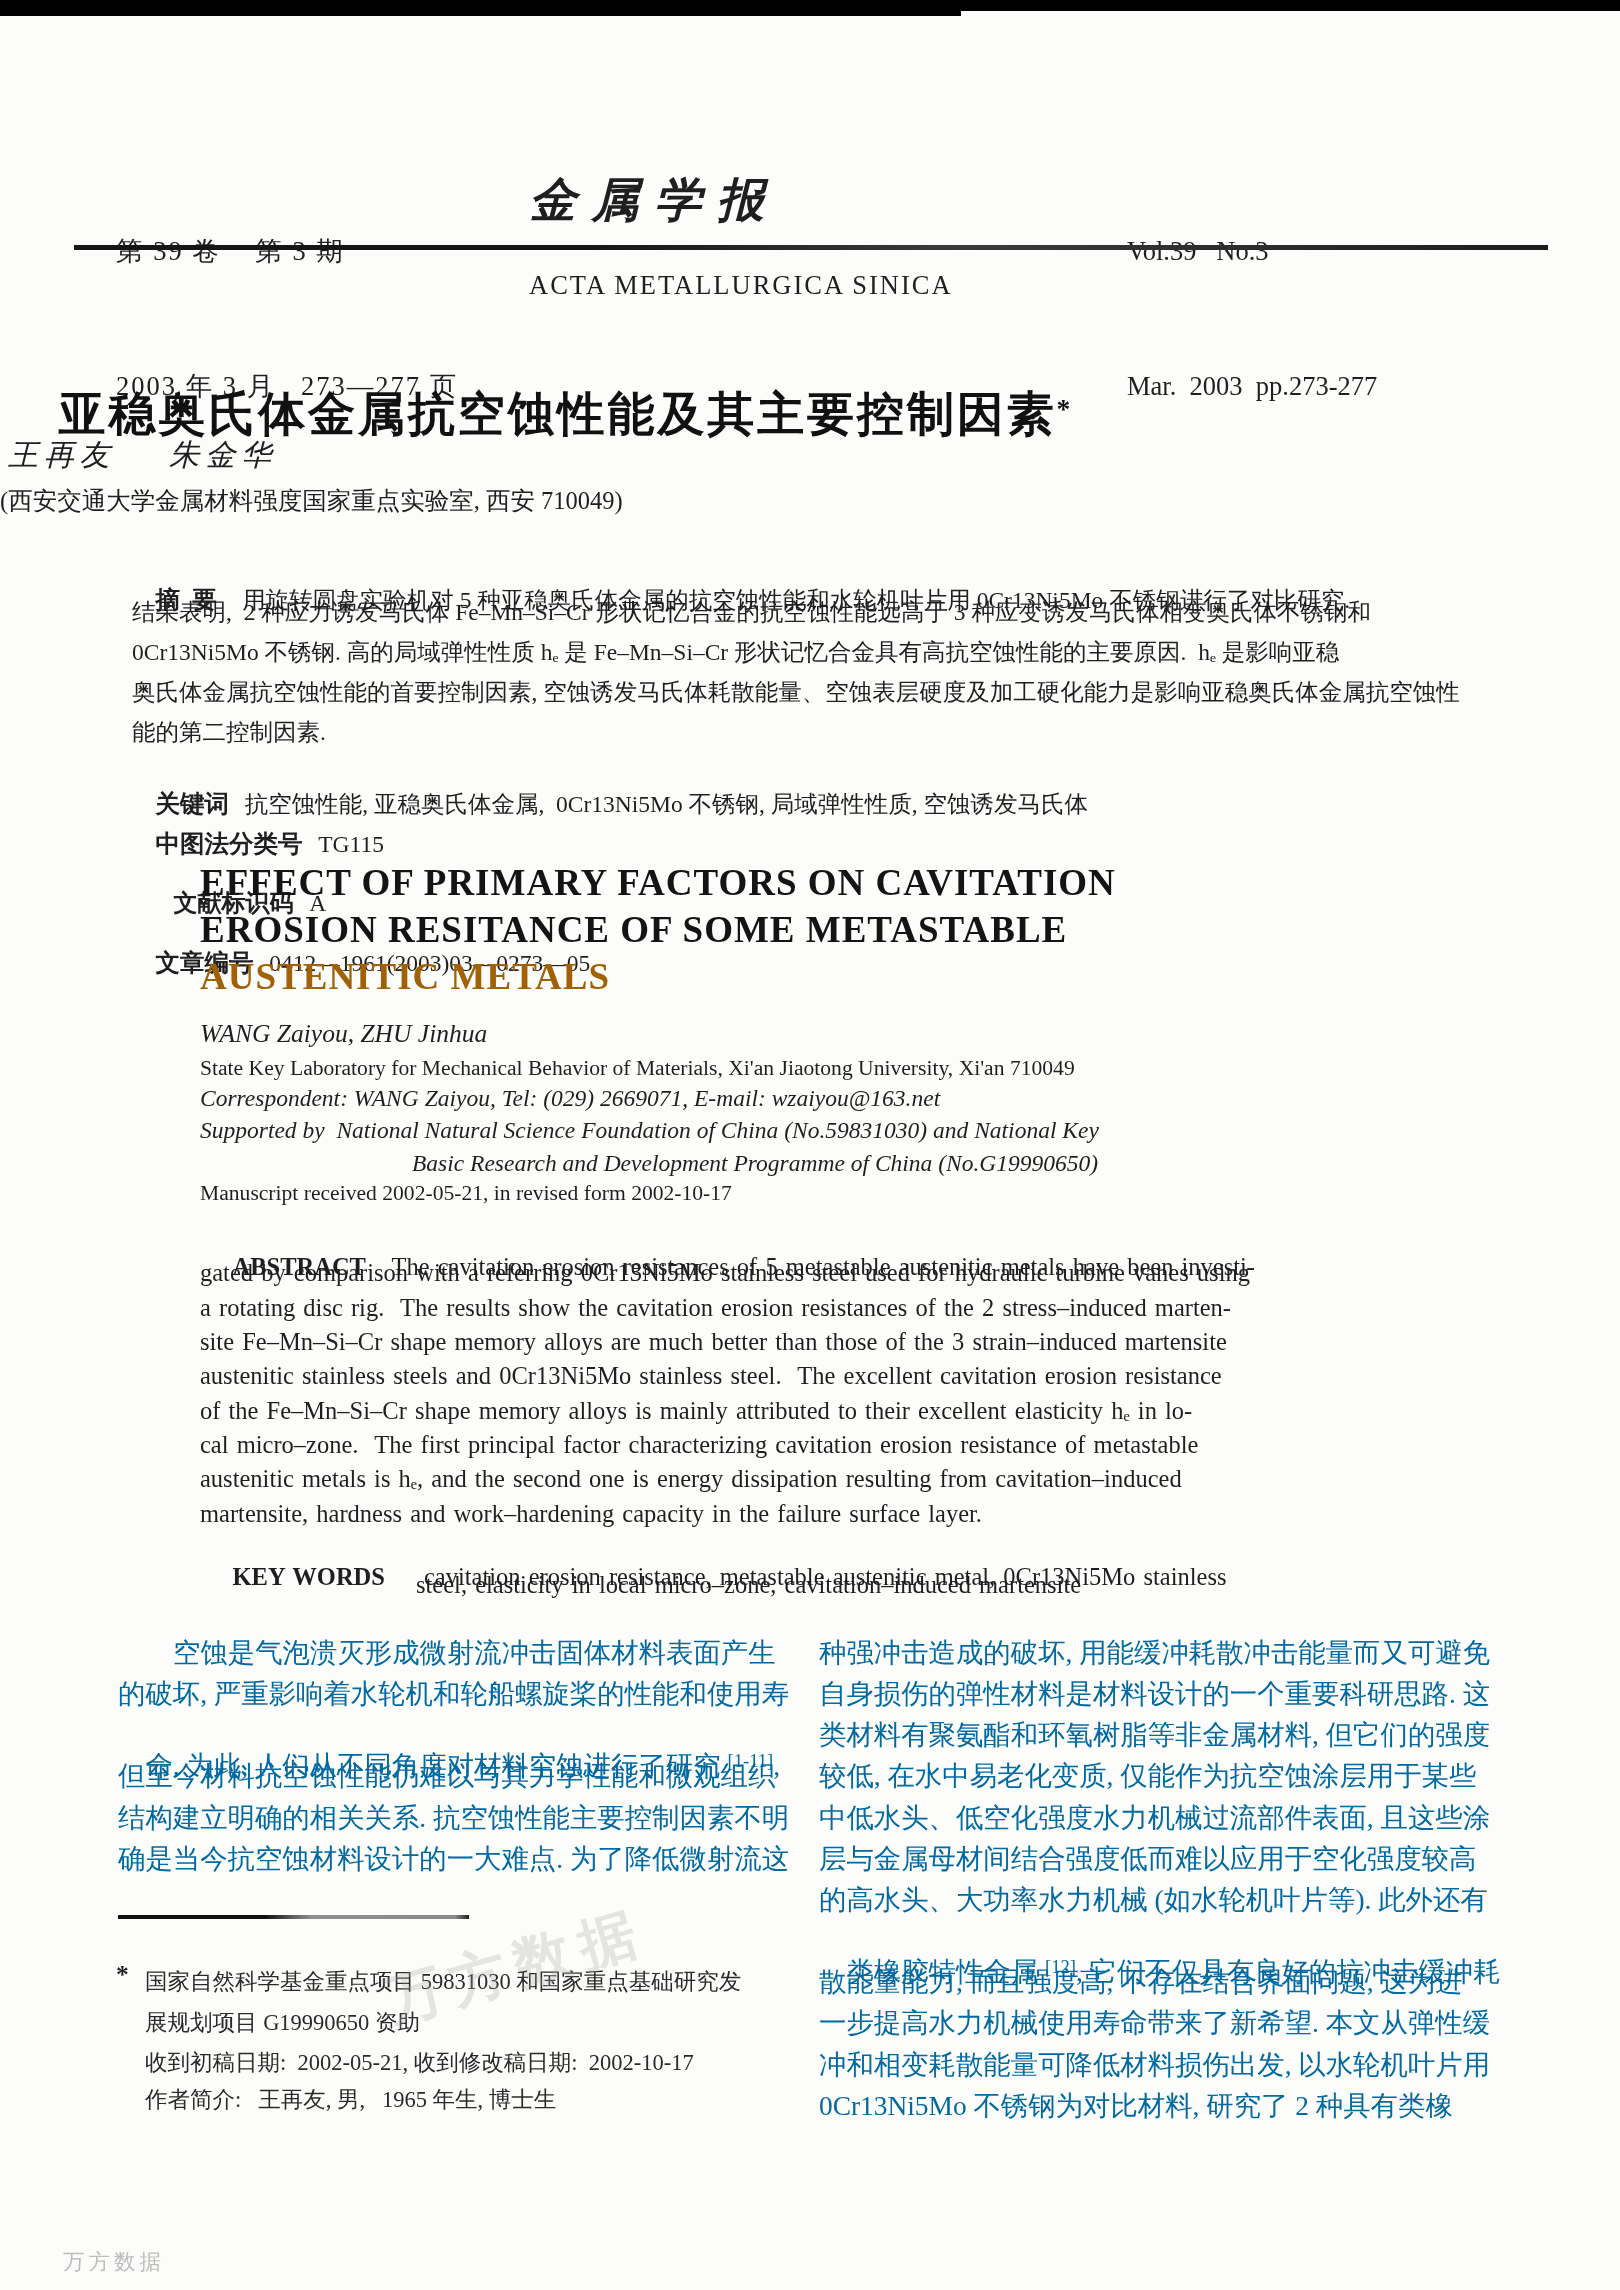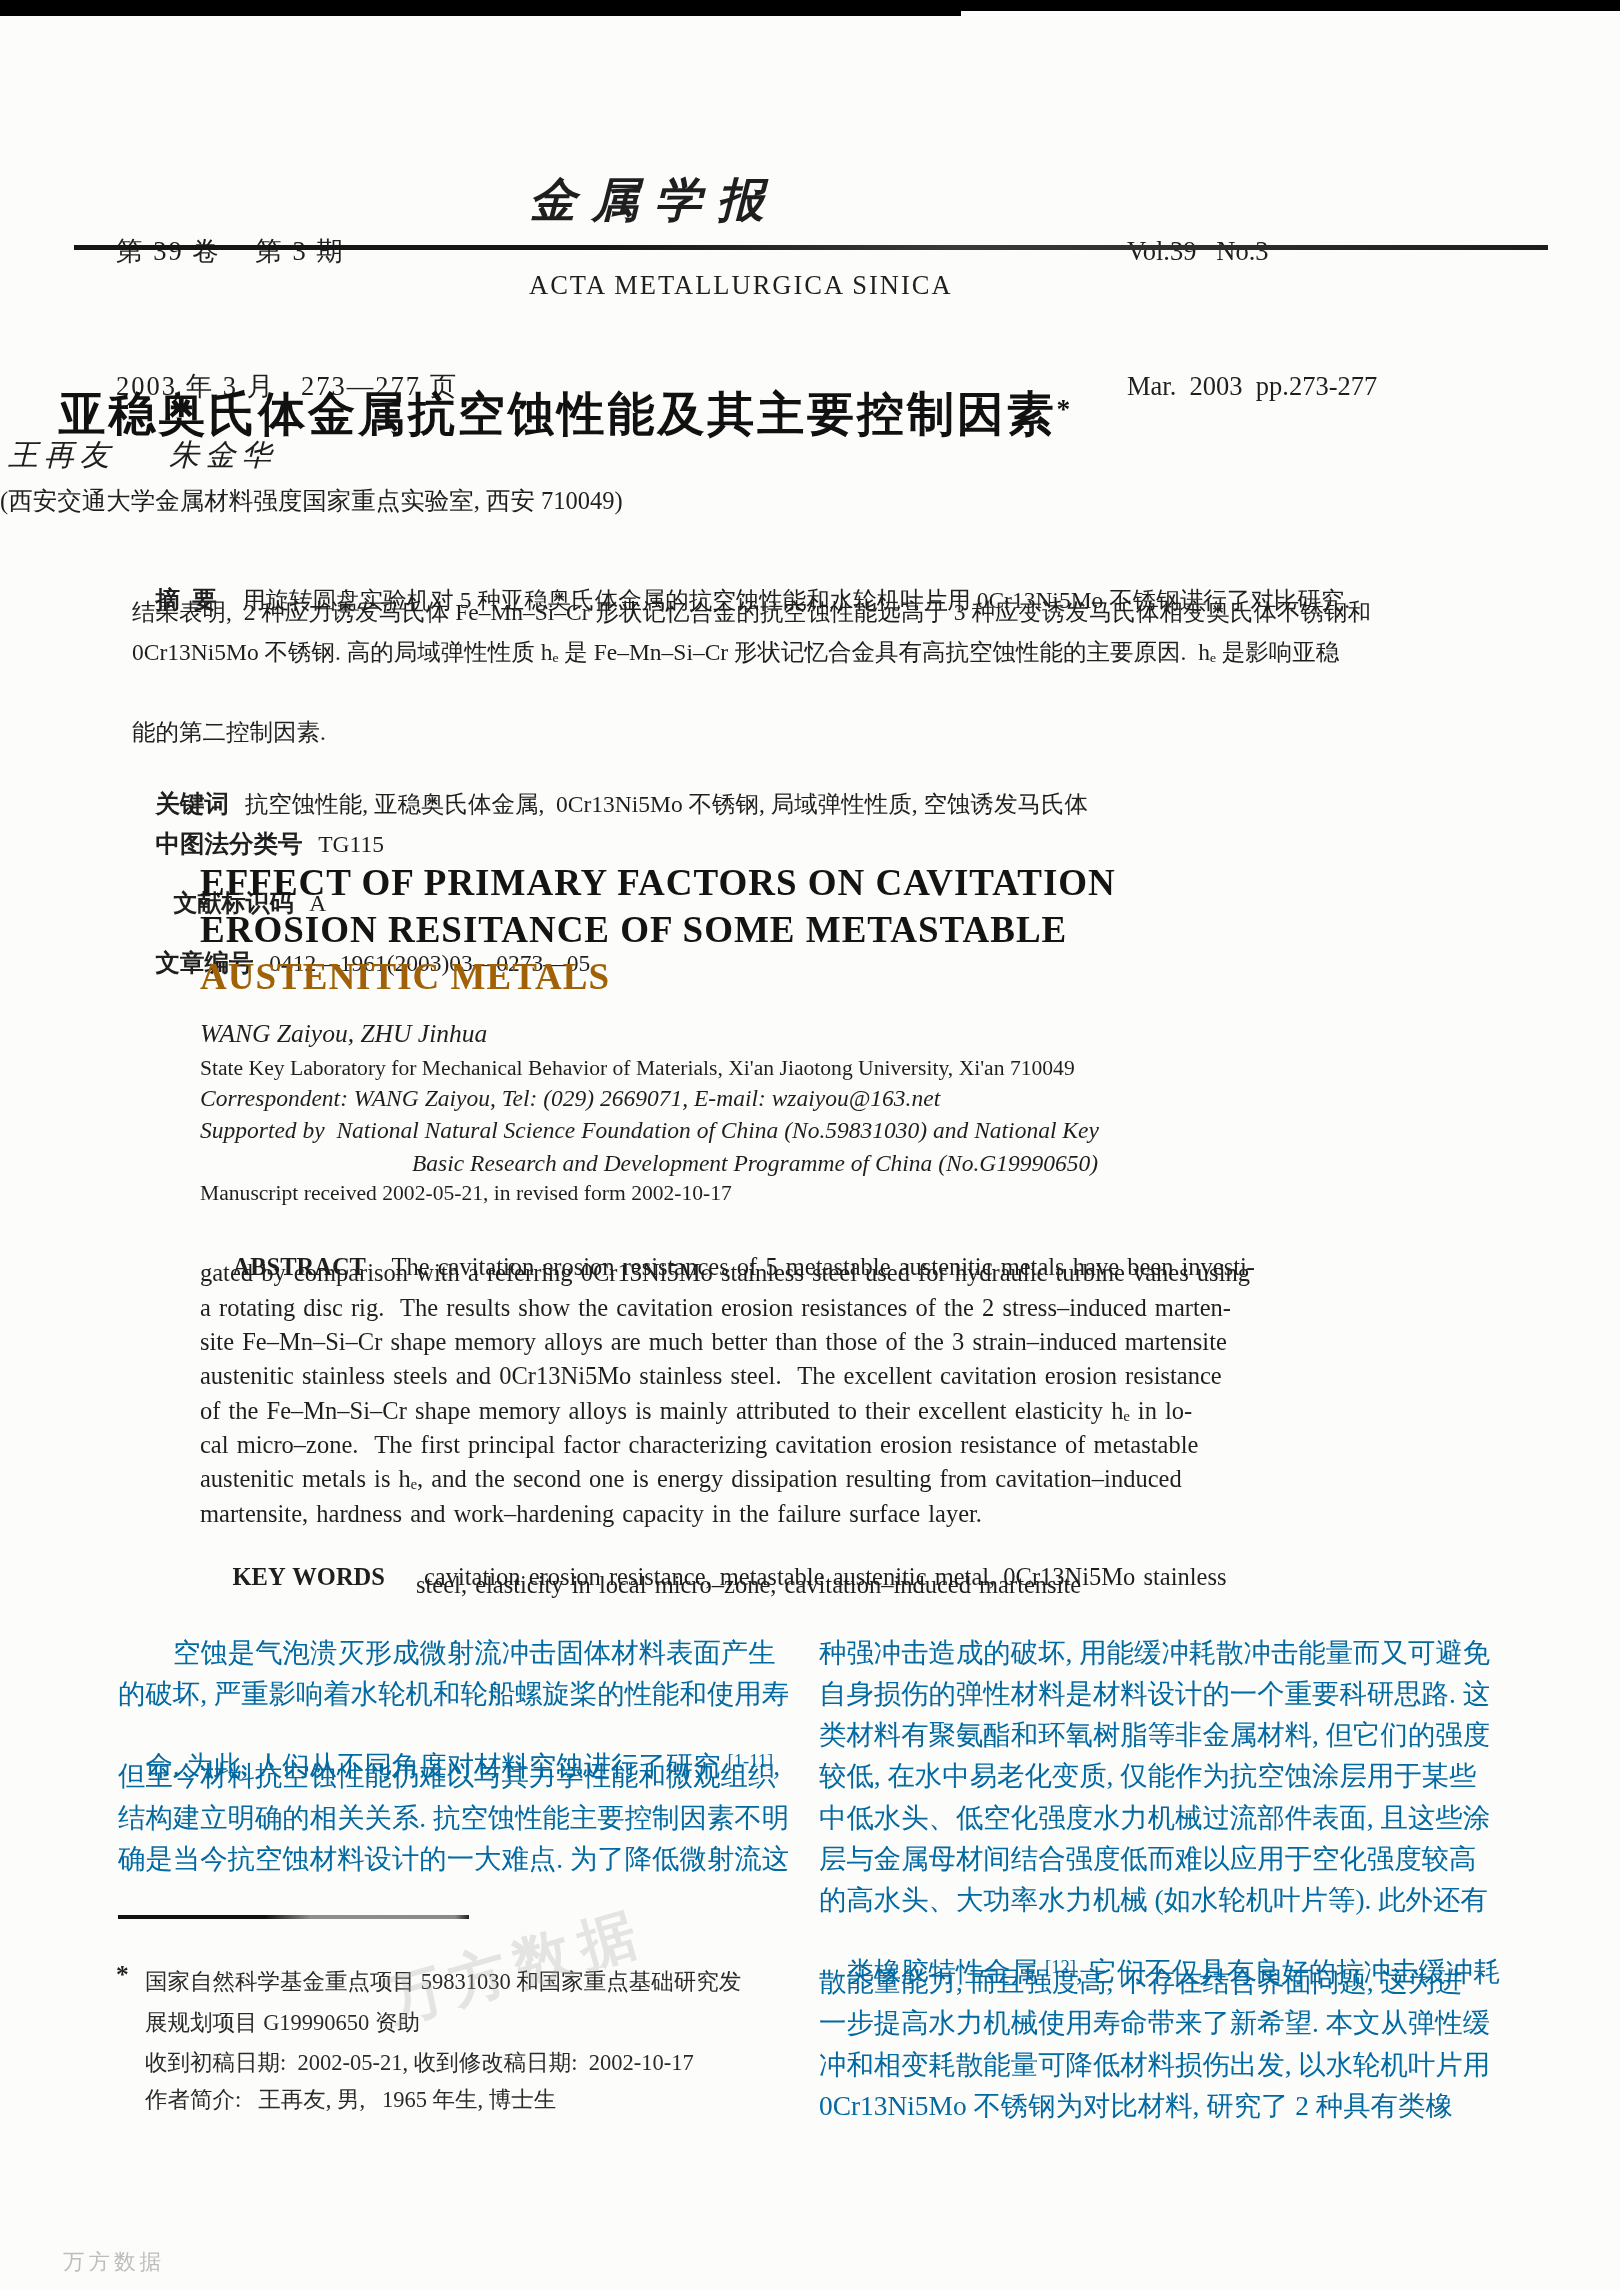--- a/index.html
+++ b/index.html
@@ -56,20 +56,21 @@
 
   <div class="abs ctr" style="left:8px;top:435px;width:1456px;font-size:30px;letter-spacing:5.9px;font-style:italic;">王再友    朱金华</div>
 
   <div class="abs ctr" style="left:0;top:484px;width:1620px;font-size:24.5px;">(西安交通大学金属材料强度国家重点实验室, 西安 710049)</div>
 
   <div class="abs" style="left:132px;top:556px;font-size:23.5px;">
     <span class="b" style="font-size:24.5px;">摘  要</span><span class="gap"></span><span>用旋转圆盘实验机对 5 种亚稳奥氏体金属的抗空蚀性能和水轮机叶片用 0Cr13Ni5Mo 不锈钢进行了对比研究.</span>
   </div>
   <div class="abs" style="left:132px;top:596px;font-size:23.5px;">结果表明,  2 种应力诱发马氏体 Fe–Mn–Si–Cr 形状记忆合金的抗空蚀性能远高于 3 种应变诱发马氏体相变奥氏体不锈钢和</div>
   <div class="abs" style="left:132px;top:636px;font-size:23.5px;">0Cr13Ni5Mo 不锈钢. 高的局域弹性性质 hₑ 是 Fe–Mn–Si–Cr 形状记忆合金具有高抗空蚀性能的主要原因.  hₑ 是影响亚稳</div>
+  <div class="abs" style="left:132px;top:676px;font-size:23.5px;">奥氏体金属抗空蚀性能的首要控制因素, 空蚀诱发马氏体耗散能量、空蚀表层硬度及加工硬化能力是影响亚稳奥氏体金属抗空蚀性</div>
   <div class="abs" style="left:132px;top:716px;font-size:23.5px;">能的第二控制因素.</div>
 
   <div class="abs" style="left:132px;top:760px;font-size:23.5px;">
     <span class="b" style="font-size:24.5px;">关键词</span><span class="gap-sm"></span><span>抗空蚀性能, 亚稳奥氏体金属,  0Cr13Ni5Mo 不锈钢, 局域弹性性质, 空蚀诱发马氏体</span>
   </div>
 
   <div class="abs" style="left:132px;top:800px;font-size:23.5px;">
     <span class="b" style="font-size:24.5px;">中图法分类号</span><span class="gap-sm"></span><span>TG115</span>
     <span class="gap" style="width:206px;"></span>
     <span class="b" style="font-size:24px;margin-left:18px;">文献标识码</span><span class="gap-sm"></span><span>A</span>

